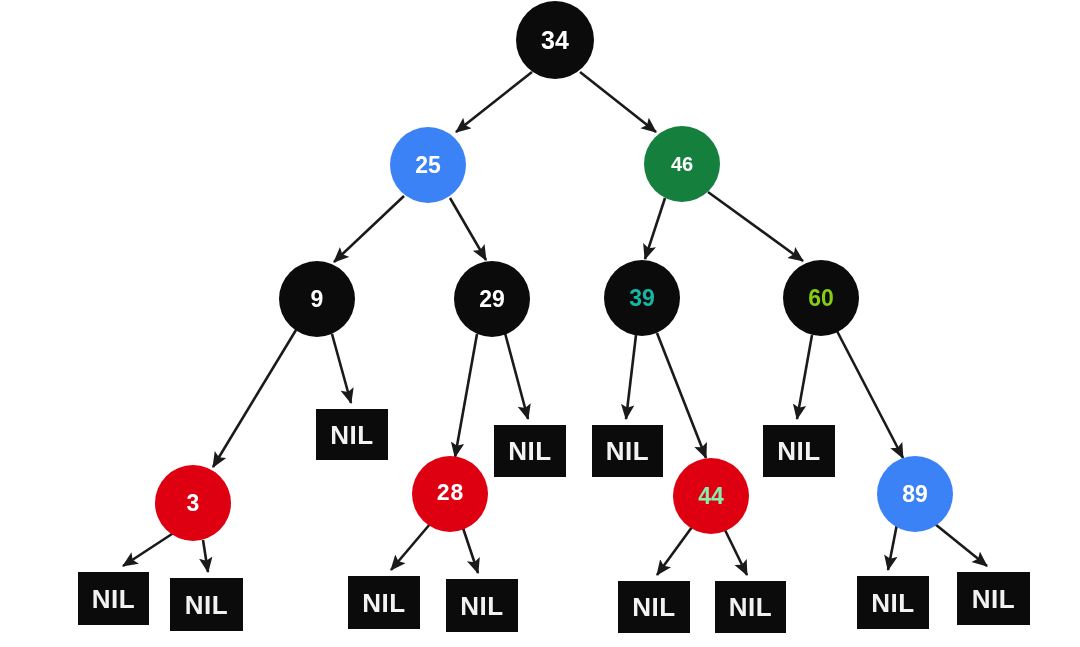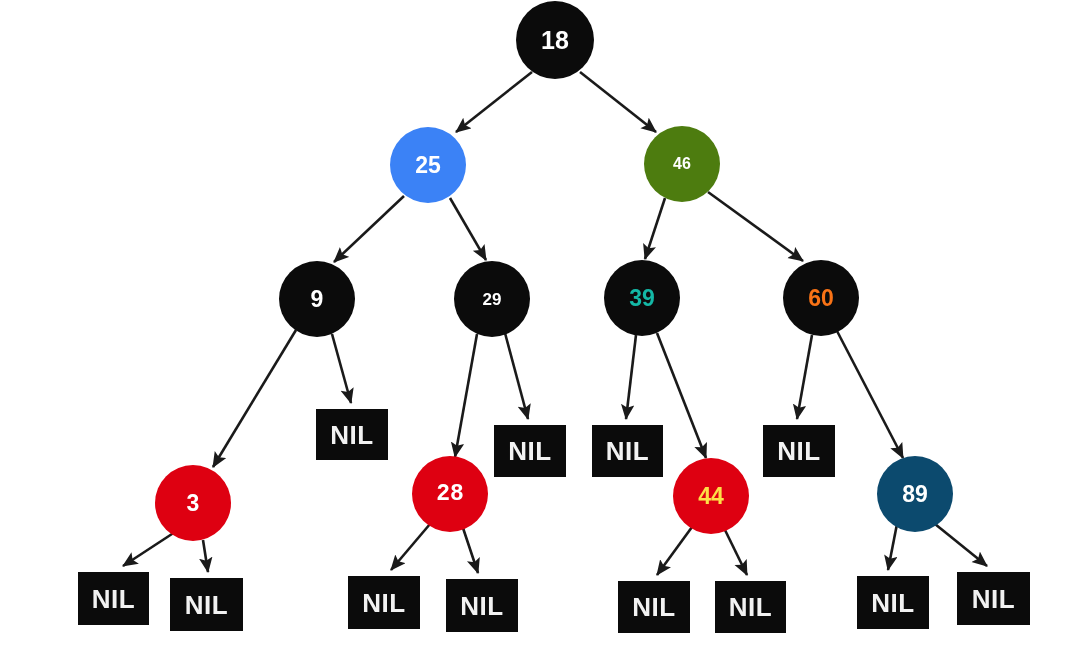--- a/index.html
+++ b/index.html
@@ -83,31 +83,31 @@
         <line x1="430" y1="524" x2="391" y2="570" stroke="#1a1a1a" stroke-width="2.6" marker-end="url(#arrowhead)"></line>
         <line x1="463" y1="528" x2="478" y2="573" stroke="#1a1a1a" stroke-width="2.6" marker-end="url(#arrowhead)"></line>
         <line x1="692" y1="527" x2="657" y2="575" stroke="#1a1a1a" stroke-width="2.6" marker-end="url(#arrowhead)"></line>
         <line x1="725" y1="530" x2="747" y2="575" stroke="#1a1a1a" stroke-width="2.6" marker-end="url(#arrowhead)"></line>
         <line x1="897" y1="524" x2="888" y2="570" stroke="#1a1a1a" stroke-width="2.6" marker-end="url(#arrowhead)"></line>
         <line x1="935" y1="524" x2="987" y2="566" stroke="#1a1a1a" stroke-width="2.6" marker-end="url(#arrowhead)"></line>
       </g>
   </svg>
 
   <div id="node-layer">
-      <div class="node black" style="left: 516px; top: 1px; width: 78px; height: 78px; font-size: 25px; background: rgb(11, 11, 11); color: rgb(255, 255, 255);">18</div>
+      <div class="node black" style="left: 516px; top: 1px; width: 78px; height: 78px; font-size: 25px; background: rgb(11, 11, 11); color: rgb(255, 255, 255);">34</div>
       <div class="node red" style="left: 390px; top: 127px; width: 76px; height: 76px; font-size: 23px; background: #3b82f6; color: rgb(255, 255, 255);">25</div>
-      <div class="node red" style="left: 644px; top: 126px; width: 76px; height: 76px; font-size: 16px; background: #4d7c0f; color: rgb(255, 255, 255);">46</div>
+      <div class="node red" style="left: 644px; top: 126px; width: 76px; height: 76px; font-size: 20px; background: #15803d; color: rgb(255, 255, 255);">46</div>
       <div class="node black" style="left: 279px; top: 261px; width: 76px; height: 76px; font-size: 23px; background: rgb(11, 11, 11); color: rgb(255, 255, 255);">9</div>
-      <div class="node black" style="left: 454px; top: 261px; width: 76px; height: 76px; font-size: 17px; background: rgb(11, 11, 11); color: rgb(255, 255, 255);">29</div>
+      <div class="node black" style="left: 454px; top: 261px; width: 76px; height: 76px; font-size: 23px; background: rgb(11, 11, 11); color: rgb(255, 255, 255);">29</div>
       <div class="node black" style="left: 604px; top: 260px; width: 76px; height: 76px; font-size: 23px; background: rgb(11, 11, 11); color: #14b8a6;">39</div>
-      <div class="node black" style="left: 783px; top: 260px; width: 76px; height: 76px; font-size: 23px; background: rgb(11, 11, 11); color: #f97316;">60</div>
+      <div class="node black" style="left: 783px; top: 260px; width: 76px; height: 76px; font-size: 23px; background: rgb(11, 11, 11); color: #84cc16;">60</div>
       <div class="node red" style="left: 155px; top: 465px; width: 76px; height: 76px; font-size: 23px; background: rgb(222, 0, 17); color: rgb(255, 255, 255);">3</div>
       <div class="node red" style="left: 412px; top: 456px; width: 76px; height: 76px; font-size: 23px; background: rgb(222, 0, 17); color: rgb(255, 255, 255); font-family: Liberation Mono, monospace;">28</div>
-      <div class="node red" style="left: 673px; top: 458px; width: 76px; height: 76px; font-size: 23px; background: rgb(222, 0, 17); color: #fde047;">44</div>
-      <div class="node red" style="left: 877px; top: 456px; width: 76px; height: 76px; font-size: 23px; background: #0c4a6e; color: rgb(255, 255, 255);">89</div>
+      <div class="node red" style="left: 673px; top: 458px; width: 76px; height: 76px; font-size: 23px; background: rgb(222, 0, 17); color: #86efac;">44</div>
+      <div class="node red" style="left: 877px; top: 456px; width: 76px; height: 76px; font-size: 23px; background: #3b82f6; color: rgb(255, 255, 255);">89</div>
     </div>
   <div id="nil-layer">
       <div class="nil" style="left: 316px; top: 409px; width: 72px; height: 51px; font-size: 26px; background: rgb(11, 11, 11); color: rgb(242, 242, 242);">NIL</div>
       <div class="nil" style="left: 494px; top: 425px; width: 72px; height: 52px; font-size: 26px; background: rgb(11, 11, 11); color: rgb(242, 242, 242);">NIL</div>
       <div class="nil" style="left: 592px; top: 425px; width: 71px; height: 52px; font-size: 26px; background: rgb(11, 11, 11); color: rgb(242, 242, 242);">NIL</div>
       <div class="nil" style="left: 763px; top: 425px; width: 72px; height: 52px; font-size: 26px; background: rgb(11, 11, 11); color: rgb(242, 242, 242);">NIL</div>
       <div class="nil" style="left: 78px; top: 572px; width: 71px; height: 53px; font-size: 26px; background: rgb(11, 11, 11); color: rgb(242, 242, 242);">NIL</div>
       <div class="nil" style="left: 170px; top: 578px; width: 73px; height: 53px; font-size: 26px; background: rgb(11, 11, 11); color: rgb(242, 242, 242);">NIL</div>
       <div class="nil" style="left: 348px; top: 576px; width: 72px; height: 53px; font-size: 26px; background: rgb(11, 11, 11); color: rgb(242, 242, 242);">NIL</div>
       <div class="nil" style="left: 446px; top: 579px; width: 72px; height: 53px; font-size: 26px; background: rgb(11, 11, 11); color: rgb(242, 242, 242);">NIL</div>

